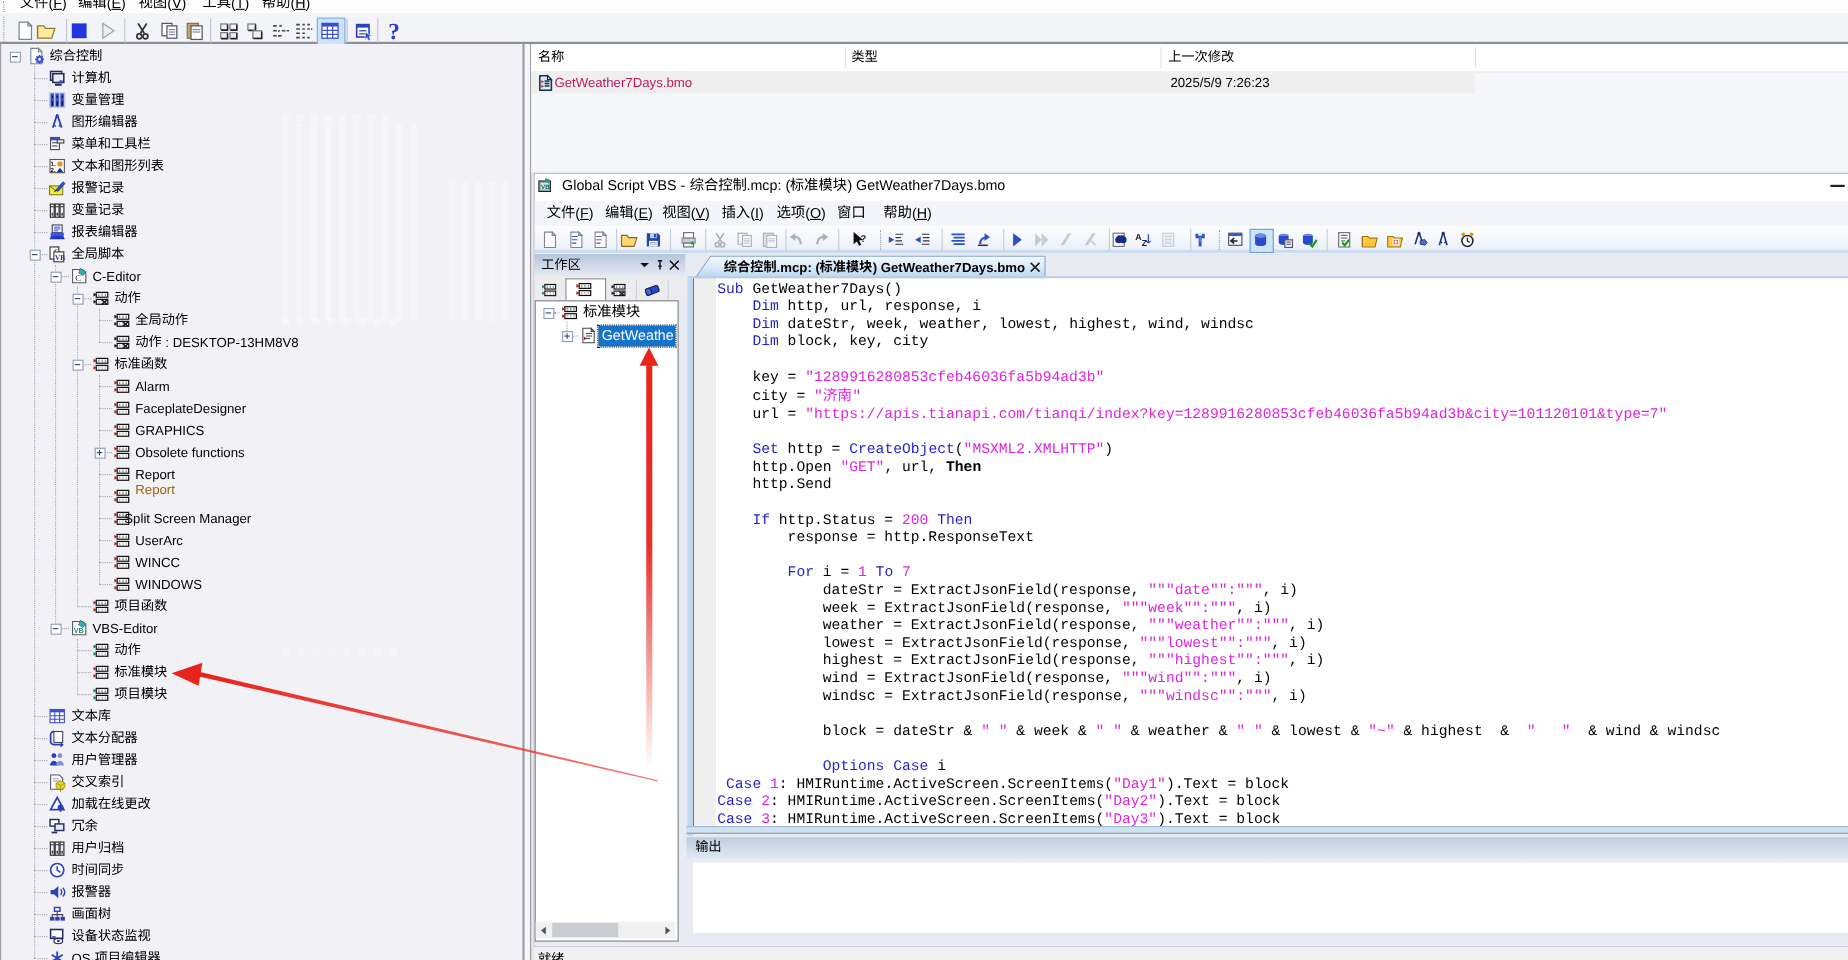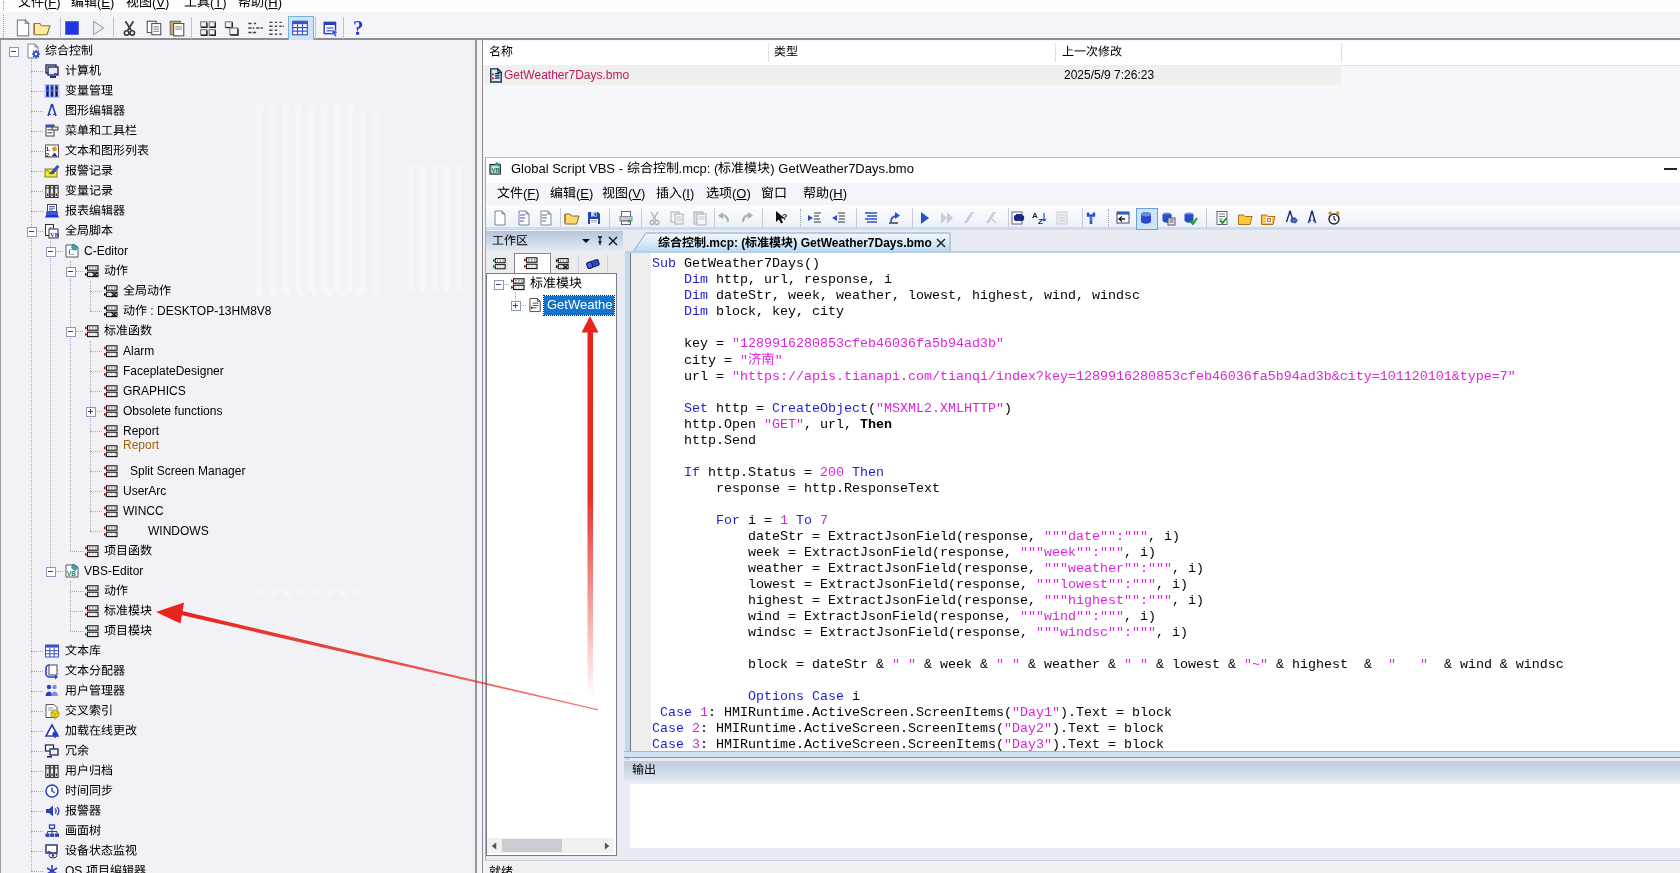--- a/index.html
+++ b/index.html
@@ -697,21 +697,21 @@
         <line x1="5.2" y1="5.9" x2="12.6" y2="5.9"></line>
       </g>
       <path d="M1 3.2l2.8 1.7L1 6.6z" fill="#b01818"></path>
       <rect x="3.5" y="9.2" width="10.5" height="4.4" fill="#fff" stroke="#111" stroke-width="1.1"></rect>
       <g stroke="#999" stroke-width="0.8" stroke-dasharray="1.3 1.7">
         <line x1="5.2" y1="10.8" x2="12.6" y2="10.8"></line>
         <line x1="5.2" y1="12.3" x2="12.6" y2="12.3"></line>
       </g>
       <path d="M1 9.7l2.8 1.7L1 13.1z" fill="#b01818"></path>
     </svg>
-    <div style="position:absolute;left:130px;top:463.6px;font:normal 12px 'Liberation Sans',sans-serif;color:#000;white-space:nowrap;line-height:15px;">Split Screen Manager</div>
+    <div style="position:absolute;left:113px;top:463.6px;font:normal 12px 'Liberation Sans',sans-serif;color:#000;white-space:nowrap;line-height:15px;">Split Screen Manager</div>
     <div style="position:absolute;left:90px;top:491px;width:12px;height:1px;border-top:1px dotted #a8a8b8"></div>
     <svg style="position:absolute;left:103px;top:483px" width="16" height="16" viewBox="0 0 16 16">
       <rect x="3.5" y="2.8" width="10.5" height="4.4" fill="#fff" stroke="#111" stroke-width="1.1"></rect>
       <g stroke="#555" stroke-width="0.8" stroke-dasharray="1.3 1.7">
         <line x1="5.2" y1="4.4" x2="12.6" y2="4.4"></line>
         <line x1="5.2" y1="5.9" x2="12.6" y2="5.9"></line>
       </g>
       <path d="M1 3.2l2.8 1.7L1 6.6z" fill="#b01818"></path>
       <rect x="3.5" y="9.2" width="10.5" height="4.4" fill="#fff" stroke="#111" stroke-width="1.1"></rect>
       <g stroke="#999" stroke-width="0.8" stroke-dasharray="1.3 1.7">
@@ -745,21 +745,21 @@
         <line x1="5.2" y1="5.9" x2="12.6" y2="5.9"></line>
       </g>
       <path d="M1 3.2l2.8 1.7L1 6.6z" fill="#b01818"></path>
       <rect x="3.5" y="9.2" width="10.5" height="4.4" fill="#fff" stroke="#111" stroke-width="1.1"></rect>
       <g stroke="#999" stroke-width="0.8" stroke-dasharray="1.3 1.7">
         <line x1="5.2" y1="10.8" x2="12.6" y2="10.8"></line>
         <line x1="5.2" y1="12.3" x2="12.6" y2="12.3"></line>
       </g>
       <path d="M1 9.7l2.8 1.7L1 13.1z" fill="#b01818"></path>
     </svg>
-    <div style="position:absolute;left:123px;top:523.6px;font:normal 12px 'Liberation Sans',sans-serif;color:#000;white-space:nowrap;line-height:15px;margin-left:25px;">WINDOWS</div>
+    <div style="position:absolute;left:123px;top:523.6px;font:normal 12px 'Liberation Sans',sans-serif;color:#000;white-space:nowrap;line-height:15px;">WINDOWS</div>
     <div style="position:absolute;left:70px;top:551px;width:13px;height:1px;border-top:1px dotted #a8a8b8"></div>
     <svg style="position:absolute;left:84px;top:543px" width="16" height="16" viewBox="0 0 16 16">
       <rect x="3.5" y="2.8" width="10.5" height="4.4" fill="#fff" stroke="#111" stroke-width="1.1"></rect>
       <g stroke="#555" stroke-width="0.8" stroke-dasharray="1.3 1.7">
         <line x1="5.2" y1="4.4" x2="12.6" y2="4.4"></line>
         <line x1="5.2" y1="5.9" x2="12.6" y2="5.9"></line>
       </g>
       <path d="M1 3.2l2.8 1.7L1 6.6z" fill="#b01818"></path>
       <rect x="3.5" y="9.2" width="10.5" height="4.4" fill="#fff" stroke="#111" stroke-width="1.1"></rect>
       <g stroke="#999" stroke-width="0.8" stroke-dasharray="1.3 1.7">

